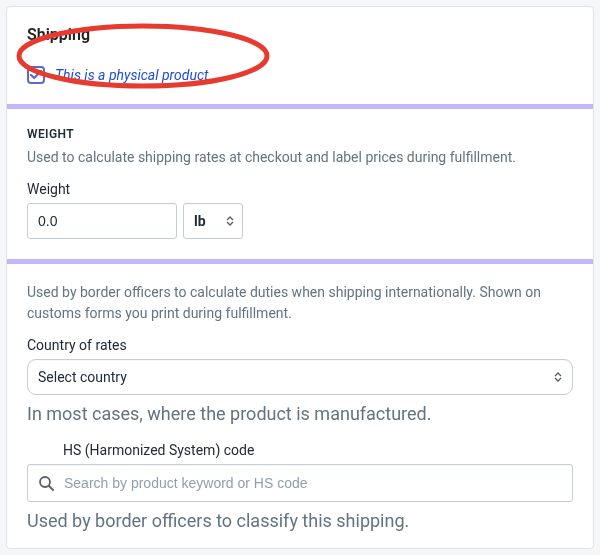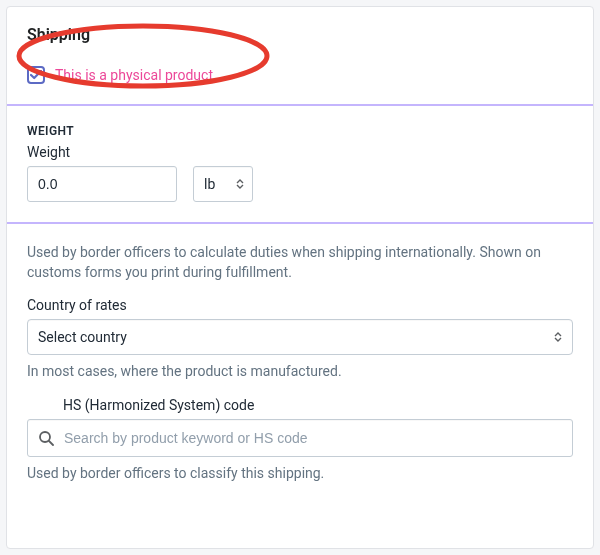--- a/index.html
+++ b/index.html
@@ -20,21 +20,21 @@
     border: 1px solid #e0e2e6;
     border-radius: 4px;
     width: 100%;
     height: 100%;
     overflow: hidden;
   }
   .section {
     padding: 18px 20px 20px 20px;
   }
   .section + .section {
-    border-top: 2px solid #c4b5fd;
+    border-top: 5px solid #c4b5fd;
   }
   .shipping-title {
     font-size: 16px;
     font-weight: 600;
     color: #202223;
     margin: 0 0 22px 0;
   }
   .checkbox-row {
     display: flex;
     align-items: center;
@@ -45,21 +45,22 @@
     border-radius: 4px;
     display: flex;
     align-items: center;
     justify-content: center;
     margin-right: 10px;
     background: #fff;
   }
   .checkbox svg { display: block; }
   .checkbox-label {
     font-size: 14px;
-    color: #ec4899;
+    color: #1d4ed8;
+    font-style: italic;
   }
   .subheader {
     font-size: 12px;
     font-weight: 600;
     letter-spacing: 0.4px;
     color: #212b36;
     text-transform: uppercase;
     margin: 0 0 6px 0;
   }
   .help-text {
@@ -68,64 +69,65 @@
     margin: 0 0 14px 0;
     line-height: 1.45;
   }
   .field-label {
     font-size: 14px;
     color: #212b36;
     margin: 0 0 6px 0;
   }
   .inline-fields {
     display: flex;
-    gap: 16px;
+    gap: 6px;
   }
   .text-input {
     height: 36px;
     border: 1px solid #c4cdd5;
     border-radius: 3px;
     padding: 0 10px;
     font-size: 14px;
     color: #212b36;
     background: #fff;
     box-shadow: inset 0 1px 1px rgba(0,0,0,0.03);
   }
   .weight-value { width: 150px; }
   .unit-select {
     width: 60px;
     display: flex;
     align-items: center;
     justify-content: space-between;
     padding: 0 8px 0 10px;
     cursor: default;
+    font-weight: bold;
   }
   .stepper-arrows {
     display: flex;
     flex-direction: column;
     line-height: 0;
   }
   .stepper-arrows svg { display: block; }
   .select {
     width: 100%;
     height: 36px;
     border: 1px solid #c4cdd5;
-    border-radius: 4px;
+    border-radius: 9px;
     padding: 0 10px;
     font-size: 14px;
     color: #212b36;
     background: #fff;
     display: flex;
     align-items: center;
     justify-content: space-between;
     box-shadow: inset 0 1px 1px rgba(0,0,0,0.03);
     cursor: default;
   }
   .sub-help {
-    font-size: 14px;
+    font-size: 18px;
     color: #637381;
     margin: 8px 0 0 0;
   }
   .search-field {
     width: 100%;
     height: 36px;
     border: 1px solid #c4cdd5;
     border-radius: 3px;
     padding: 18px 10px;
     background: #fff;
@@ -168,20 +170,21 @@
           <svg width="12" height="10" viewBox="0 0 12 10">
             <path d="M1 5 L4.2 8 L11 1" fill="none" stroke="#5c6ac4" stroke-width="2.2" stroke-linecap="round" stroke-linejoin="round"></path>
           </svg>
         </span>
         <span class="checkbox-label">This is a physical product</span>
       </div>
     </div>
 
     <div class="section">
       <h3 class="subheader">WEIGHT</h3>
+      <p class="help-text">Used to calculate shipping rates at checkout and label prices during fulfillment.</p>
       <p class="field-label">Weight</p>
       <div class="inline-fields">
         <input class="text-input weight-value" type="text" value="0.0" style="">
         <div class="text-input unit-select">
           <span>lb</span>
           <span class="stepper-arrows">
             <svg width="8" height="5" viewBox="0 0 8 5">
                 <path d="M1 4 L4 1 L7 4" fill="none" stroke="#5c5f62" stroke-width="1.4"></path>
               </svg>
             <svg width="8" height="5" viewBox="0 0 8 5">

